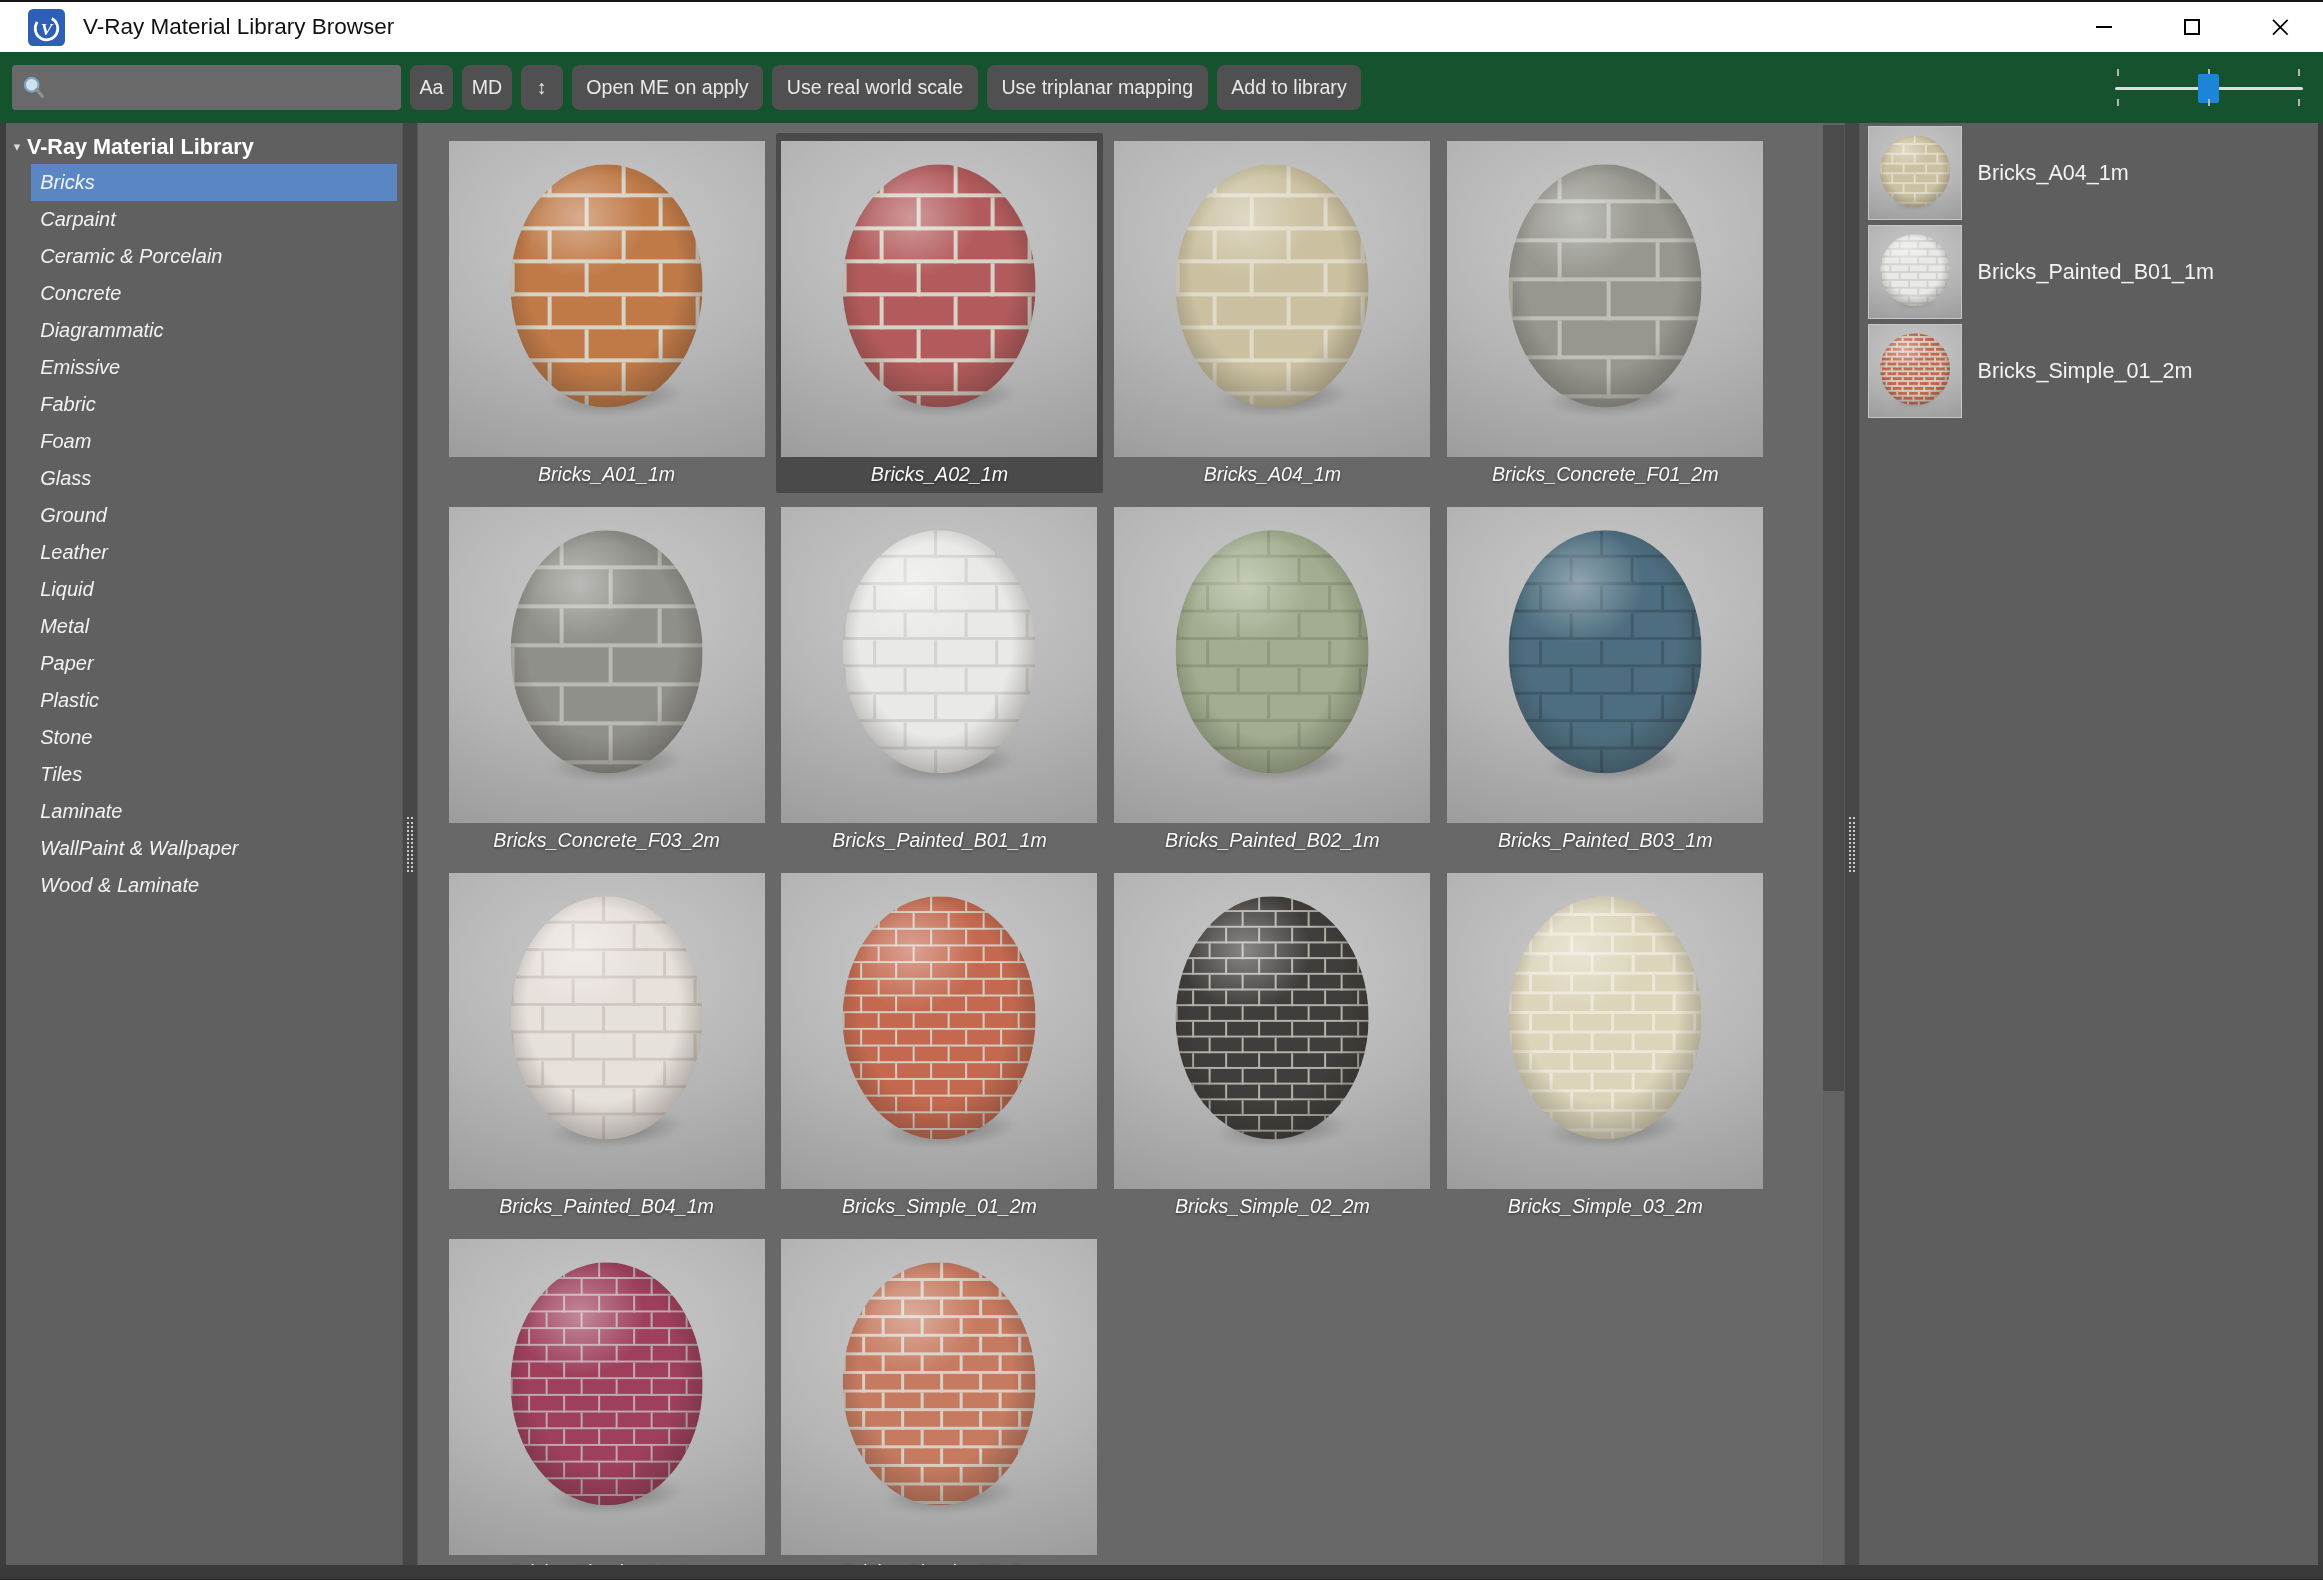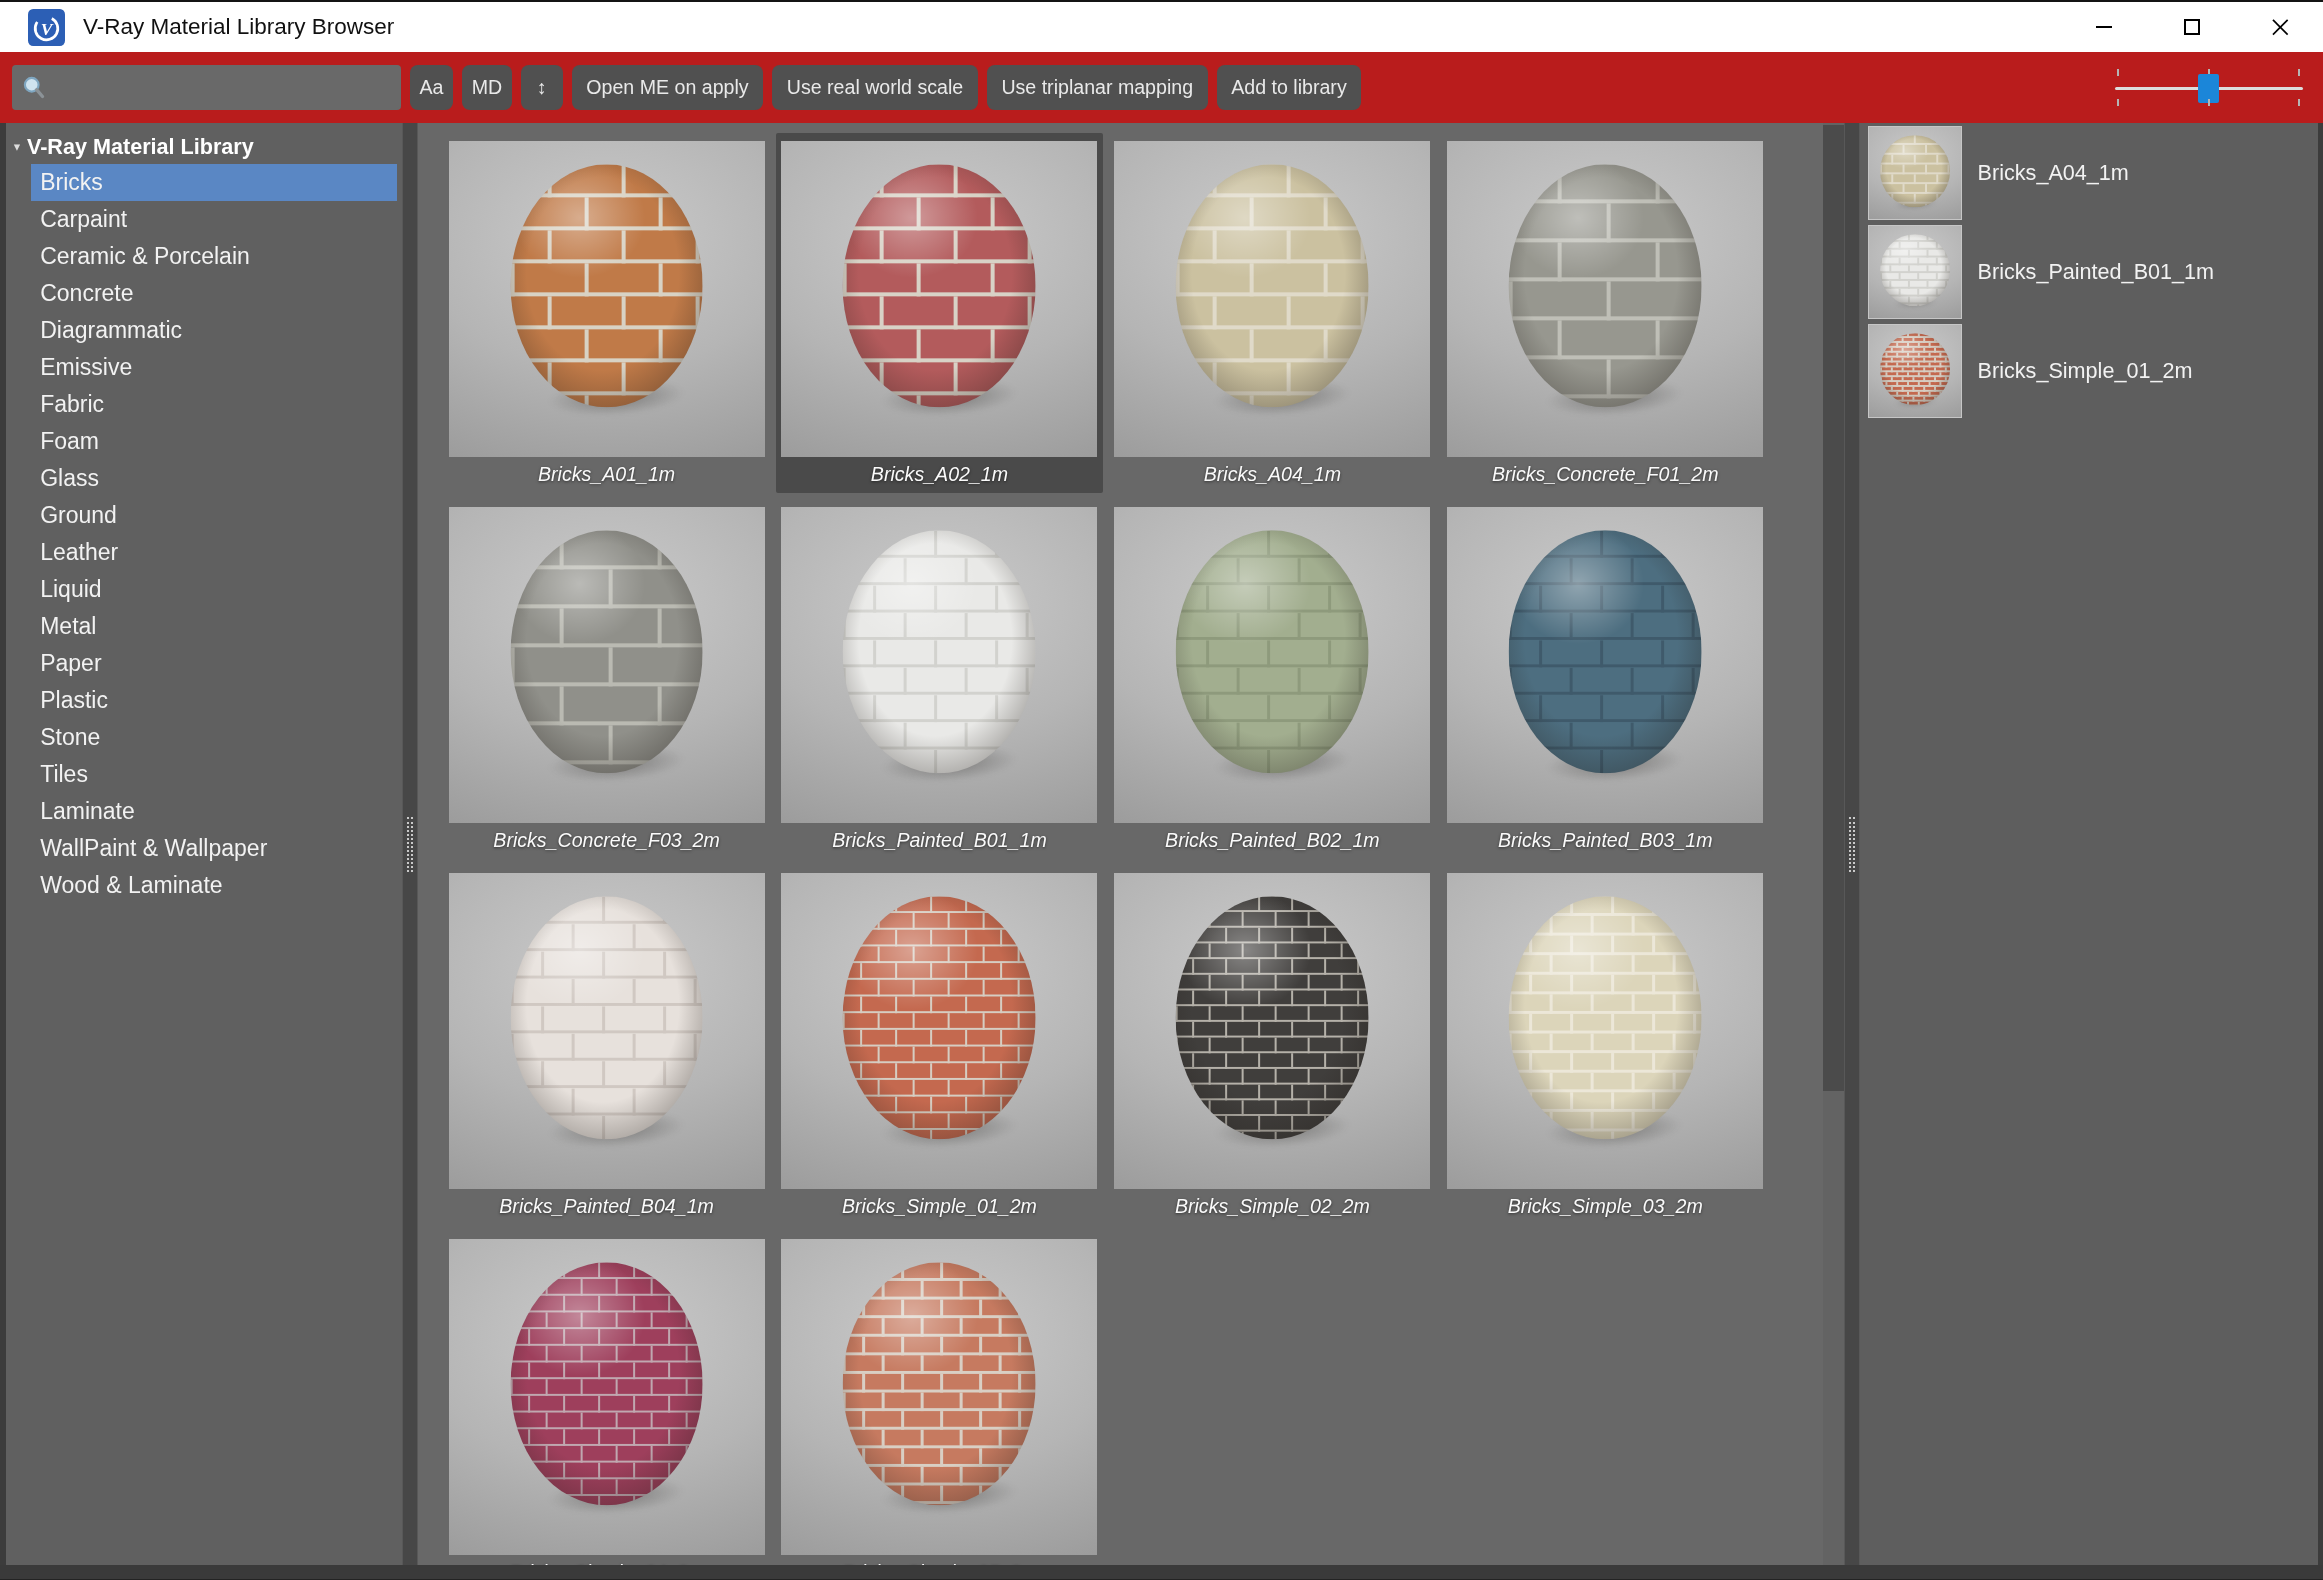--- a/index.html
+++ b/index.html
@@ -11,40 +11,40 @@
   
   .titlebar{height:50px;background:#ffffff;display:flex;align-items:center;flex:0 0 auto;}
   .logo{width:37px;height:37px;margin-left:28px;flex:0 0 auto;}
   .title{margin-left:18px;font-size:22.5px;color:#111;flex:1 1 auto;white-space:nowrap;}
   .win-controls{display:flex;height:100%;}
   .win-btn{width:88px;height:100%;display:flex;align-items:center;justify-content:center;cursor:pointer;}
   .glyph-min{width:16.7px;height:2px;background:#000;}
   .glyph-max{width:15.7px;height:15.7px;border:2px solid #000;}
 
   
-  .toolbar{height:71px;background:#b91c1c;display:flex;align-items:center;padding:0 13.7px 0 11.8px;flex:0 0 auto;}
+  .toolbar{height:71px;background:#14532d;display:flex;align-items:center;padding:0 13.7px 0 11.8px;flex:0 0 auto;}
   .search-box{width:389px;height:45px;background:#696969;border-radius:3.9px;display:flex;align-items:center;padding:0 7.8px;flex:0 0 auto;}
   .search-box input{flex:1;background:transparent;border:none;outline:none;color:#f0f0f0;font-size:19.6px;font-family:inherit;min-width:0;}
   .tb-btn{height:45px;margin-left:8.8px;padding:0 14.7px;background:#505050;border:none;border-radius:7.8px;color:#e9e9e9;font-size:19.6px;font-family:inherit;white-space:nowrap;cursor:pointer;flex:0 0 auto;}
   .tb-btn.sq{min-width:42px;padding:0 9.8px;}
 
   .slider{margin-left:auto;margin-right:7.8px;width:188px;height:45px;position:relative;flex:0 0 auto;}
   .slider .track{position:absolute;left:0;right:0;top:21.6px;height:3.9px;background:#dcdcdc;border-radius:2px;}
   .slider .tick{position:absolute;width:2px;height:6.9px;background:#b5b5b5;}
   .slider .tick.t{top:3.9px;} .slider .tick.b{bottom:3.9px;}
   .slider .tick.l{left:2.9px;} .slider .tick.c{left:calc(50% - 1px);} .slider .tick.r{right:2.9px;}
   .slider .handle{position:absolute;top:8.8px;width:21.6px;height:29px;border-radius:2px;background:#1b86d9;}
 
   
   .content{flex:1 1 auto;display:flex;background:#3c3c3c;padding:0 5.9px;min-height:0;}
 
   .sidebar{width:396px;background:#606060;flex:0 0 auto;overflow:hidden;}
   .tree-header{display:flex;align-items:center;padding:10.8px 0 3.9px 7.8px;color:#ffffff;font-size:21.6px;font-weight:bold;}
   .tri{font-size:12.7px;color:#dcdcdc;margin-right:6.9px;font-weight:normal;}
-  .tree-item{height:37px;line-height:37px;margin:0 4.9px 0 25.5px;padding-left:8.8px;color:#f2f2f2;font-size:23px;white-space:nowrap;cursor:pointer;}
+  .tree-item{height:37px;line-height:37px;margin:0 4.9px 0 25.5px;padding-left:8.8px;color:#f2f2f2;font-size:20px;white-space:nowrap;cursor:pointer;font-style:italic;}
   .tree-item.selected{background:var(--accent,#5a87c4);}
 
   .vsplit{width:15.7px;background:#474747;border-left:1px solid #585858;border-right:1px solid #585858;display:flex;align-items:center;justify-content:center;flex:0 0 auto;cursor:col-resize;}
   .grip{width:5.9px;height:55px;border-left:2px dotted #c9c9c9;border-right:2px dotted #c9c9c9;}
 
   .grid-area{flex:1 1 auto;background:#686868;overflow:hidden;padding:9.8px 0 0 25.5px;}
   .grid{display:grid;grid-template-columns:repeat(4,327px);column-gap:5.9px;row-gap:5.9px;}
   .tile{width:327px;padding:7.8px 5.9px 5.9px;border-radius:2px;display:flex;flex-direction:column;align-items:center;cursor:pointer;}
   .tile.selected{background:#4a4a4a;}
   .tile-label{margin-top:6.9px;height:23.5px;line-height:23.5px;font-size:19.6px;color:#fafafa;text-shadow:0 1px 2.9px rgba(0,0,0,.55);white-space:nowrap;font-style:italic;}

